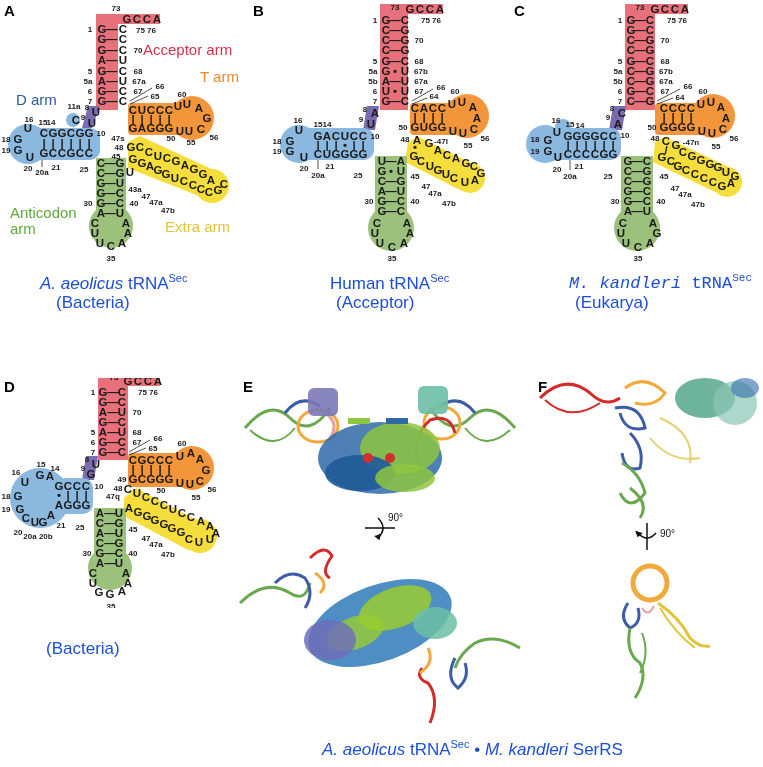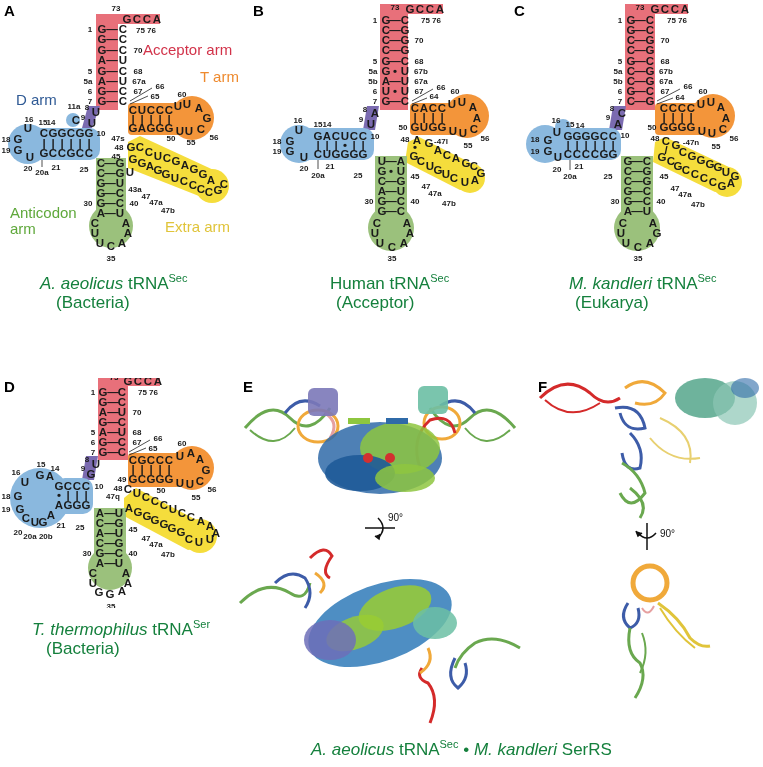--- a/index.html
+++ b/index.html
@@ -1,20 +1,20 @@
 <!DOCTYPE html>
 <html><head>
 <meta charset="utf-8">
 <style>
   html, body { margin:0; padding:0; background:#ffffff; }
   body { width:763px; height:767px; position:relative; overflow:hidden;
          font-family:"Liberation Sans", sans-serif; }
   .panel { position:absolute; }
   .panel-letter { position:absolute; font-weight:bold; font-size:15px; color:#000; }
-  .caption { position:absolute; font-size:17px; color:#15803d; white-space:nowrap; text-align:center; }
+  .caption { position:absolute; font-size:17px; color:#1d4ed8; white-space:nowrap; text-align:center; }
   .caption i { font-style:italic; }
   .caption sup { font-size:11px; vertical-align:7px; }
   svg text { font-family:"Liberation Sans", sans-serif; }
   .nt { font-weight:bold; font-size:11.5px; fill:#1a1a1a; text-anchor:middle; dominant-baseline:central; }
   .num { font-weight:bold; font-size:8px; fill:#1a1a1a; text-anchor:middle; dominant-baseline:central; }
   .arm-label { font-size:15px; }
   .rot-label { font-size:10px; fill:#111; }
 </style>
 </head>
 <body>
@@ -589,21 +589,21 @@
       <text class="nt" x="142" y="211">U</text>
     <text class="nt" x="118" y="223">C</text>
       <text class="nt" x="116" y="233">U</text>
       <text class="nt" x="121" y="243">U</text>
       <text class="nt" x="133" y="247">C</text>
       <text class="nt" x="145" y="243">A</text>
       <text class="nt" x="152" y="233">G</text>
       <text class="nt" x="148" y="223">A</text>
     <text class="num" x="133" y="258">35</text>
   </svg>
-  <div class="caption" style="left:64px;top:272px;">
+  <div class="caption" style="left:64px;top:272px;font-family:Liberation Mono, monospace;">
     <i>M. kandleri</i>
     <span>tRNA</span><sup>Sec</sup>
   </div>
   <div class="caption" style="left:70px;top:293px;">(Eukarya)</div>
 </div>
 
 <div class="panel" style="left:0;top:378px;width:240px;height:280px;">
   <div class="panel-letter" style="left:4px;top:0px;">D</div>
   <svg width="240" height="230" viewBox="0 0 240 230" style="position:absolute;left:0;top:0;">
     <path d="M98 -2 H160 V8 H128 V82 H98 Z" fill="#e8707a"></path>
@@ -771,24 +771,20 @@
       <text class="nt" x="119" y="185">U</text>
     <text class="nt" x="93" y="195">C</text>
       <text class="nt" x="93" y="205">U</text>
       <text class="nt" x="99" y="214">G</text>
       <text class="nt" x="110" y="216">G</text>
       <text class="nt" x="122" y="213">A</text>
       <text class="nt" x="128" y="205">A</text>
       <text class="nt" x="126" y="195">A</text>
     <text class="num" x="111" y="228">35</text>
   </svg>
-  <div class="caption" style="left:32px;top:240px;">
-    <i>T. thermophilus</i>
-    <span>tRNA</span><sup>Ser</sup>
-  </div>
   <div class="caption" style="left:46px;top:261px;">(Bacteria)</div>
 </div>
 
 <div class="panel" style="left:230px;top:378px;width:300px;height:389px;">
   <div class="panel-letter" style="left:13px;top:0px;">E</div>
   <svg width="300" height="350" viewBox="0 0 300 350" style="position:absolute;left:0;top:0;">
 
     <g fill="none" stroke-width="3">
       <path d="M15 50 Q40 20 60 40 Q80 60 100 30" stroke="#6aa84f"></path>
       <path d="M20 52 Q45 75 65 50" stroke="#6aa84f" stroke-width="2"></path>
@@ -832,21 +828,21 @@
       <path d="M190 295 Q205 285 198 270" stroke="#f0a93a"></path>
     </g>
     <g stroke="none">
       <ellipse cx="150" cy="245" rx="75" ry="38" fill="#2f7ab8" opacity="0.85" transform="rotate(-20 150 245)"></ellipse>
       <ellipse cx="165" cy="230" rx="38" ry="20" fill="#9acd32" opacity="0.85" transform="rotate(-20 165 230)"></ellipse>
       <ellipse cx="125" cy="255" rx="30" ry="16" fill="#9acd32" opacity="0.8" transform="rotate(-20 125 255)"></ellipse>
       <ellipse cx="100" cy="262" rx="26" ry="20" fill="#6d6eb8" opacity="0.85"></ellipse>
       <ellipse cx="205" cy="245" rx="22" ry="16" fill="#6cbfa4" opacity="0.85"></ellipse>
     </g>
   </svg>
-  <div class="caption" style="left:81px;top:360px;">
+  <div class="caption" style="left:92px;top:360px;">
     <i>A. aeolicus</i>
     <span>tRNA</span><sup>Sec</sup>
     <span>•</span>
     <i>M. kandleri</i>
     <span>SerRS</span>
   </div>
 </div>
 
 <div class="panel" style="left:530px;top:378px;width:233px;height:340px;">
   <div class="panel-letter" style="left:8px;top:0px;">F</div>

